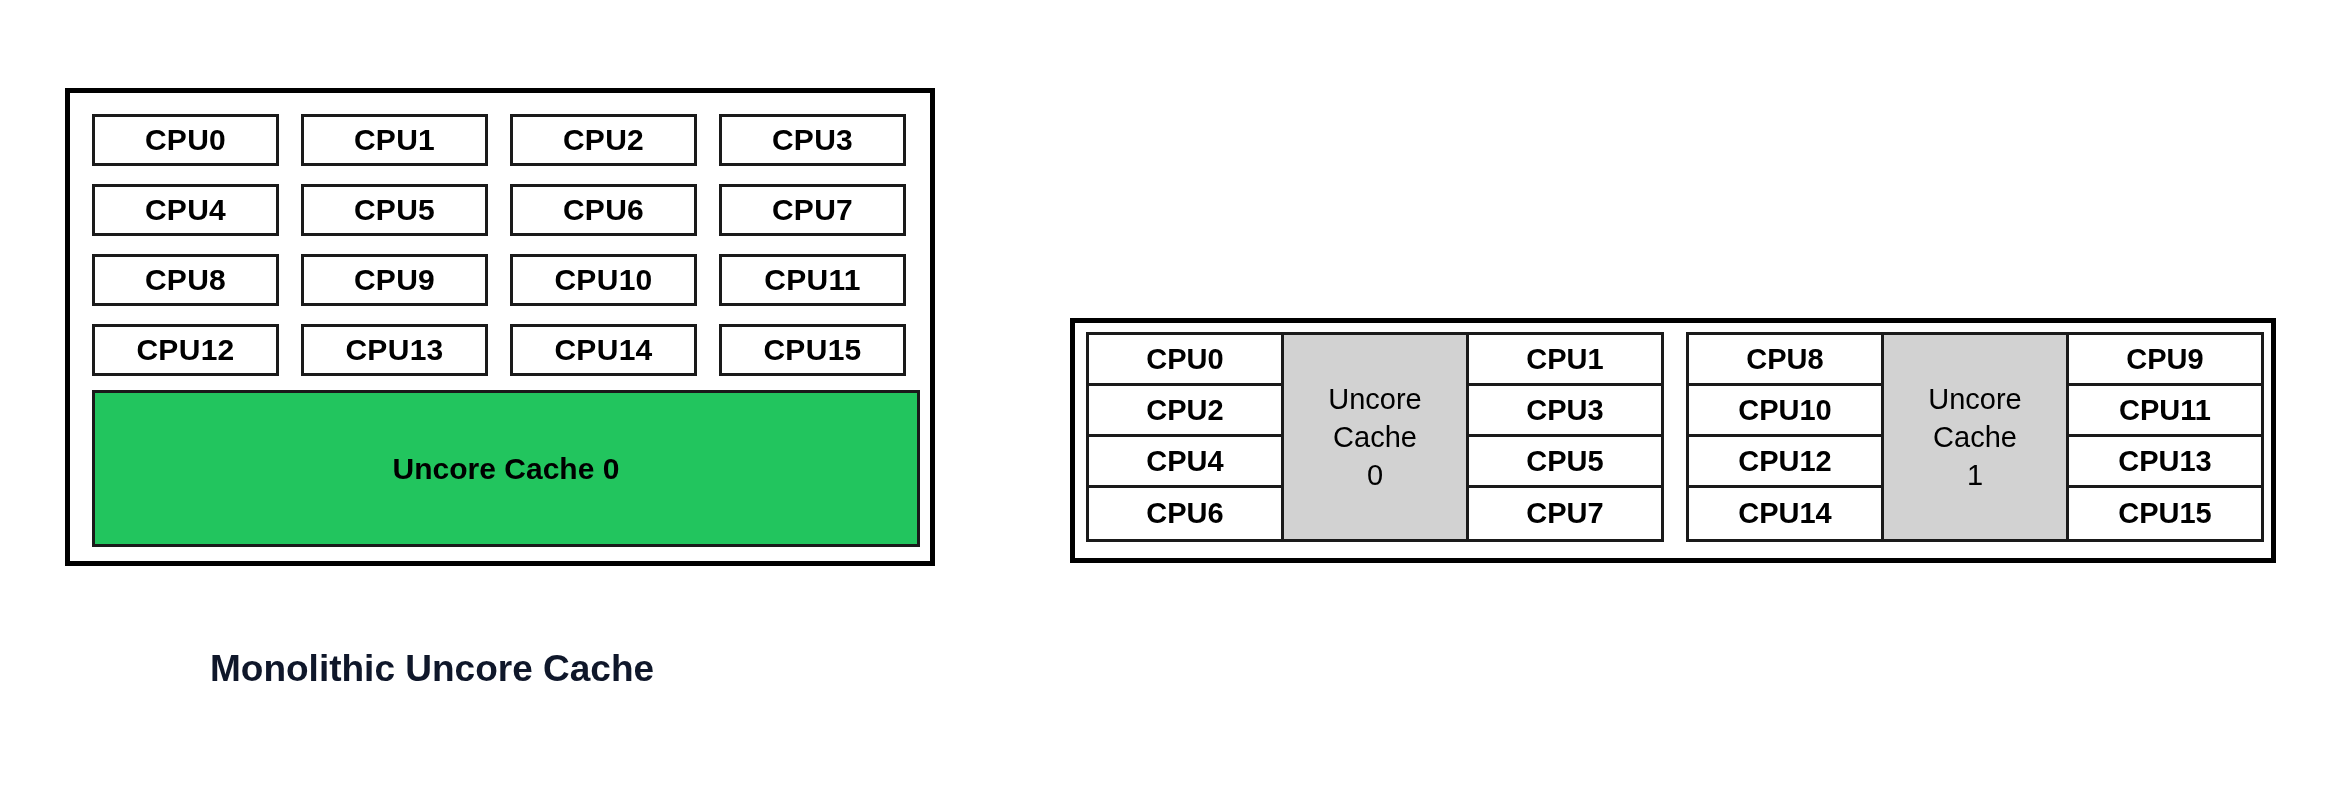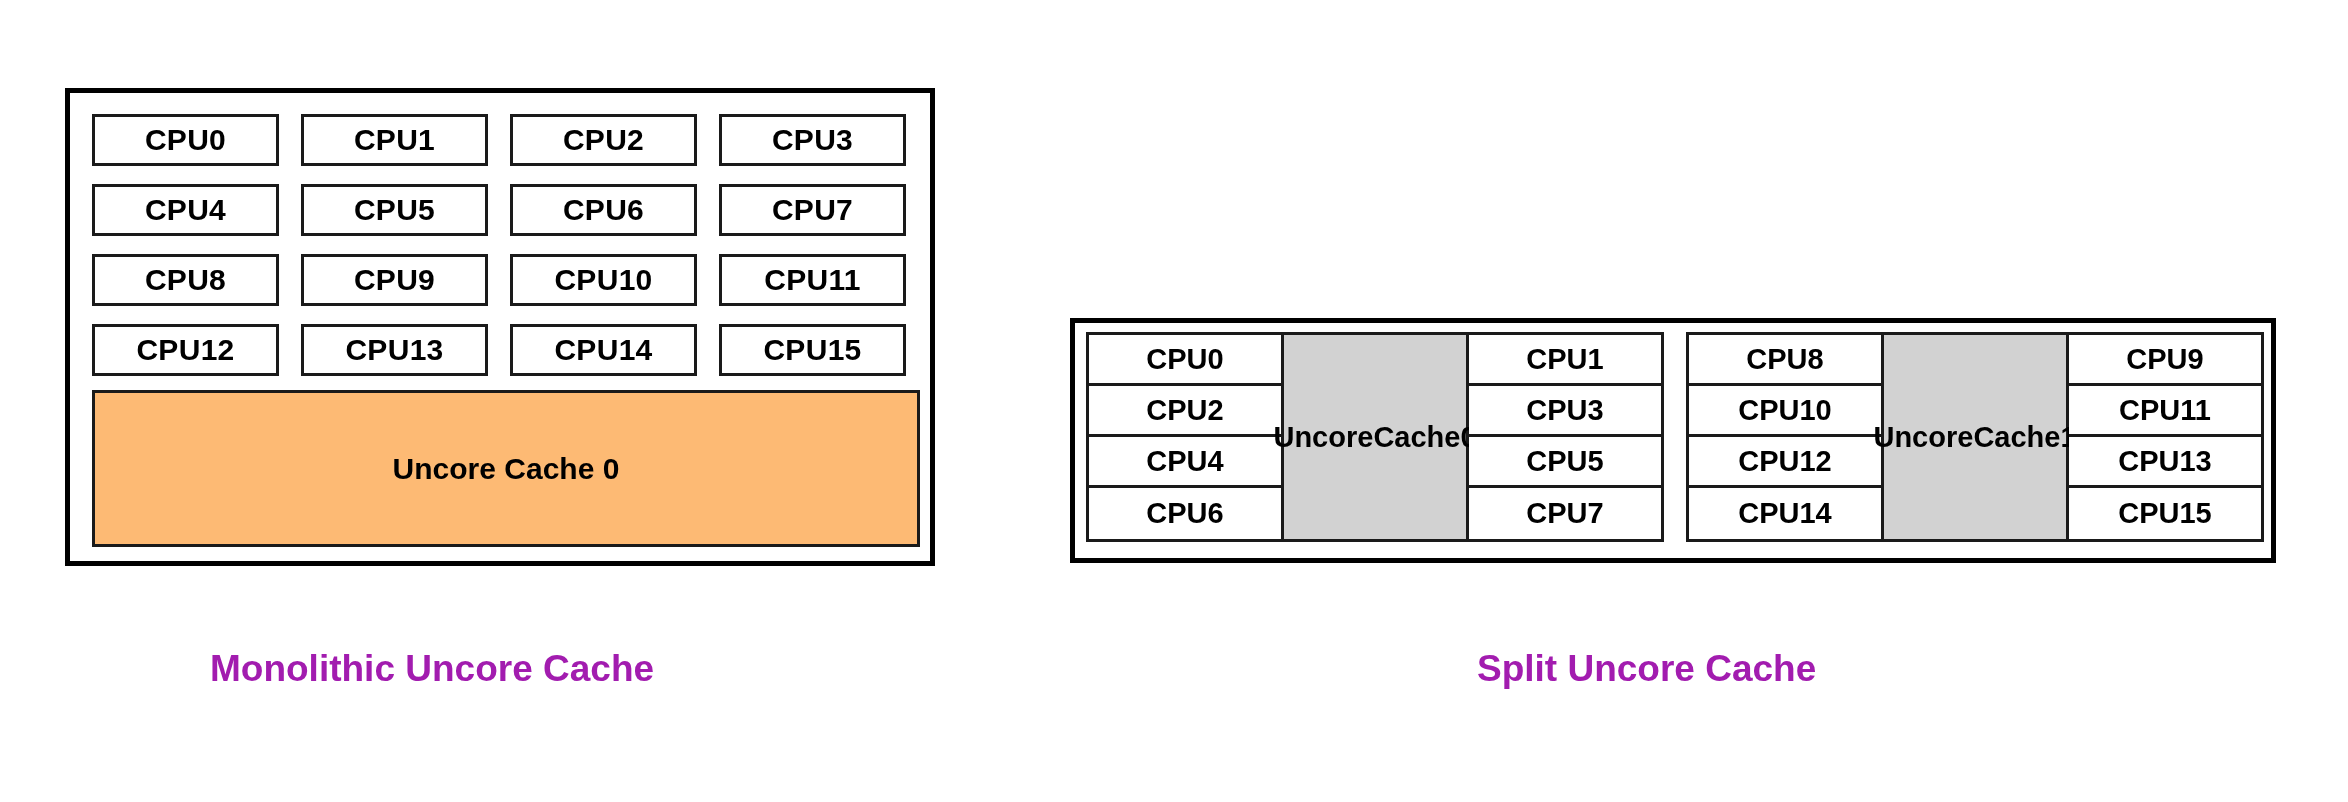--- a/index.html
+++ b/index.html
@@ -61,21 +61,21 @@
     letter-spacing: 0.3px;
     line-height: 1;
   }
   .mono-cache {
     position: absolute;
     left: 22px;
     top: 297px;
     width: 828px;
     height: 157px;
     border: 3px solid #1a1a1a;
-    background: #fdba74;
+    background: #22c55e;
     box-sizing: border-box;
     display: flex;
     align-items: center;
     justify-content: center;
     font-size: 30px;
     font-weight: bold;
     line-height: 1;
   }
 
   
@@ -121,36 +121,36 @@
   }
   .cpu-cell:last-child { border-bottom: none; }
 
   .cache-col {
     width: 188px;
     box-sizing: border-box;
     border-left: 3px solid #1a1a1a;
     border-right: 3px solid #1a1a1a;
     background: #d2d2d2;
     display: flex;
-    flex-direction: row;
+    flex-direction: column;
     align-items: center;
     justify-content: center;
     font-size: 29px;
-    font-weight: bold;
+    font-weight: normal;
     line-height: 1.32;
     text-align: left;
   }
   .cache-col span { display: block; }
 
   
   .caption {
     position: absolute;
     font-size: 37px;
     font-weight: bold;
-    color: #a21caf;
+    color: #0f172a;
     white-space: nowrap;
     line-height: 1;
   }
   .caption-mono { left: 210px; top: 650px; }
   .caption-split { left: 1477px; top: 650px; }
 </style>
 </head>
 <body>
 
 <div class="canvas">
@@ -232,15 +232,14 @@
           <div class="cpu-cell">CPU9</div>
           <div class="cpu-cell">CPU11</div>
           <div class="cpu-cell">CPU13</div>
           <div class="cpu-cell">CPU15</div>
         </div>
       </div>
 
     </div>
   </div>
 
-  <div class="caption caption-split">Split Uncore Cache</div>
 
 </div>
 
 </body></html>

